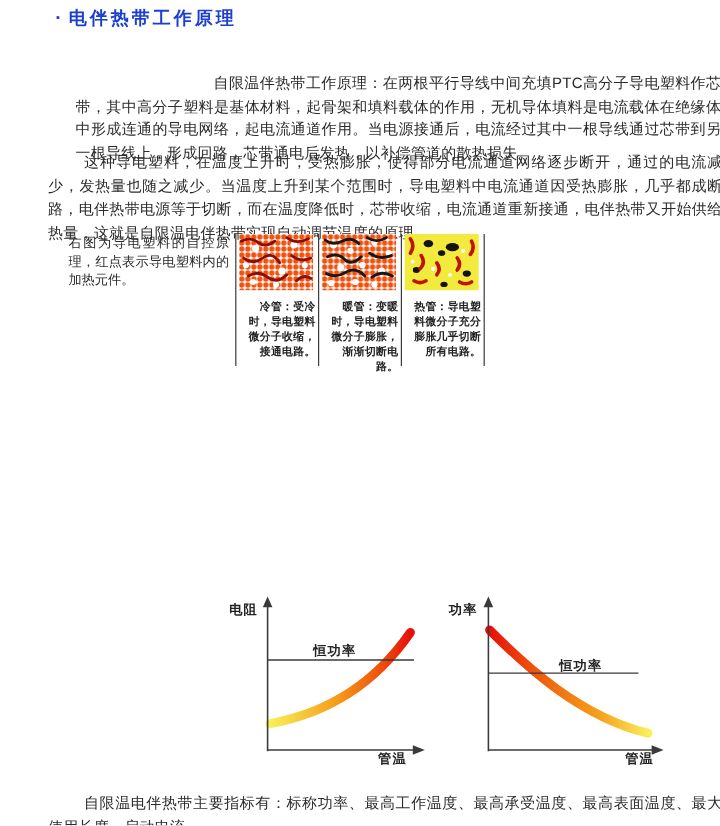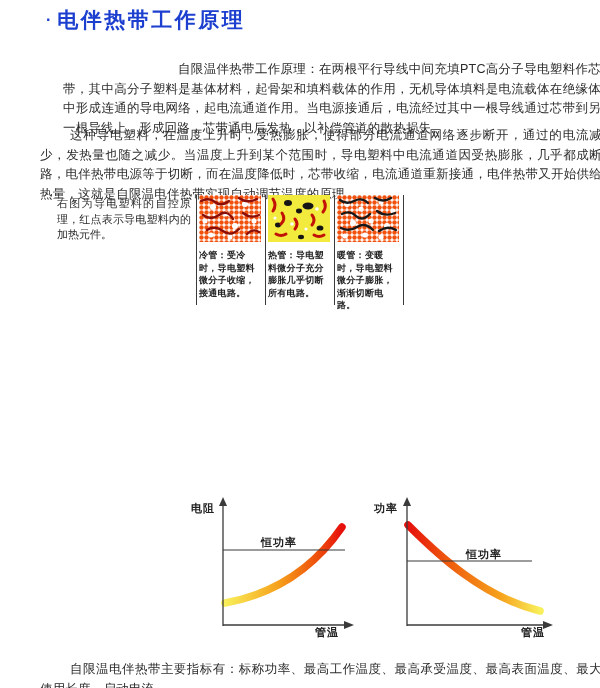--- a/index.html
+++ b/index.html
@@ -3,34 +3,34 @@
 <meta charset="utf-8">
 <style>
   html,body{margin:0;padding:0;background:#ffffff;}
   .page{
     position:relative;width:600px;height:688px;background:#ffffff;overflow:hidden;
     font-family:"Liberation Sans","DejaVu Sans",sans-serif;color:#2e2e2e;
   }
   
   .title-row{position:absolute;left:46px;top:6px;display:flex;align-items:center;gap:6px;}
   .title-bullet{color:#1c3fd0;font-size:16px;font-weight:bold;line-height:1;}
-  .title-text{color:#1c3fd0;font-size:21px;font-weight:bold;letter-spacing:2.5px;}
+  .title-text{color:#1c3fd0;font-size:15px;font-weight:bold;letter-spacing:2.5px;}
   
   .para{position:absolute;font-size:12.5px;line-height:19.5px;text-align:justify;margin:16px;
         font-weight:500;color:#2b2b2b;letter-spacing:0.2px;}
   .p1{left:47px;top:44px;width:538px;text-indent:115px;}
   .p2{left:24px;top:110px;width:562px;text-indent:30px;}
   .p3{left:24px;top:333px;width:562px;text-indent:30px;}
   .p4{left:24px;top:426px;width:562px;text-indent:30px;}
   .p5{left:24px;top:644px;width:562px;text-indent:30px;}
   
   .fig1{position:absolute;left:0;top:192px;width:600px;height:120px;}
   .fig1-caption{position:absolute;left:57px;top:4px;width:134px;font-size:11px;
                 line-height:15.5px;font-weight:500;color:#2b2b2b;text-align:justify;}
-  .panels{position:absolute;left:196px;top:3px;display:flex;align-items:stretch;height:110px;}
+  .panels{position:absolute;left:196px;top:3px;display:flex;align-items:stretch;height:110px;text-align:right;}
   .panel{width:64px;border-left:1px solid #3a3a3a;padding:0 2px;}
   .panel:last-child{border-right:1px solid #3a3a3a;}
   .panel svg{display:block;width:62px;height:47px;}
   .panel-caption{margin-top:7px;font-size:9px;line-height:12.5px;font-weight:bold;
                  color:#222;letter-spacing:0.3px;}
   
   .fig2{position:absolute;left:0;top:497px;width:600px;height:146px;}
   .fig2-caption{position:absolute;left:55px;top:2px;width:138px;font-size:11px;
                 line-height:14.5px;font-weight:500;color:#2b2b2b;text-align:justify;
                 text-indent:22px;}
@@ -86,50 +86,20 @@
           <g fill="none" stroke="#8a0e08" stroke-width="2.3" stroke-linecap="round">
             <path d="M2,6 Q10,2 16,7 T30,6"></path>
             <path d="M40,3 Q48,9 58,4"></path>
             <path d="M4,20 Q12,26 20,20 T34,24"></path>
             <path d="M44,18 Q52,24 60,20"></path>
             <path d="M8,35 Q16,30 24,36 T40,34"></path>
             <path d="M48,39 Q54,33 60,37"></path>
           </g>
         </svg>
         <div class="panel-caption">冷管：受冷时，导电塑料微分子收缩，接通电路。</div>
-      </div>
-
-      <div class="panel">
-        <svg viewBox="0 0 62 47">
-          <rect x="0" y="0" width="62" height="47" fill="#f3ea3e"></rect>
-          <g fill="#141414">
-            <ellipse cx="20" cy="8" rx="4" ry="3"></ellipse>
-            <ellipse cx="40" cy="11" rx="5.5" ry="3.4"></ellipse>
-            <ellipse cx="31" cy="16" rx="3" ry="2.4"></ellipse>
-            <ellipse cx="10" cy="30" rx="3" ry="2.4"></ellipse>
-            <ellipse cx="52" cy="33" rx="3.4" ry="2.6"></ellipse>
-            <ellipse cx="33" cy="42" rx="3" ry="2.2"></ellipse>
-          </g>
-          <g fill="none" stroke="#c21207" stroke-width="3" stroke-linecap="round">
-            <path d="M5,4 Q9,10 5,16"></path>
-            <path d="M14,18 Q18,24 13,29"></path>
-            <path d="M27,24 Q31,29 27,34"></path>
-            <path d="M44,20 Q48,25 44,30"></path>
-            <path d="M56,6 Q59,12 55,17"></path>
-            <path d="M8,39 Q13,42 18,39"></path>
-            <path d="M46,40 Q51,43 56,40"></path>
-          </g>
-          <g fill="#ffffff">
-            <circle cx="24" cy="29" r="1.8"></circle>
-              <circle cx="49" cy="14" r="1.8"></circle>
-            <circle cx="7" cy="23" r="1.6"></circle>
-              <circle cx="38" cy="34" r="1.6"></circle>
-          </g>
-        </svg>
-        <div class="panel-caption">热管：导电塑料微分子充分膨胀几乎切断所有电路。</div>
       </div>
 
       <div class="panel">
         <svg viewBox="0 0 62 47">
           <defs>
             <pattern id="dotsB" width="5" height="5" patternUnits="userSpaceOnUse">
               <rect width="5" height="5" fill="#ffffff"></rect>
               <circle cx="2.5" cy="2.5" r="2.2" fill="#f2500d"></circle>
             </pattern>
           </defs>
@@ -151,20 +121,50 @@
             <path d="M38,3 Q46,8 54,3"></path>
             <path d="M5,19 Q13,15 19,21 T33,19"></path>
             <path d="M40,16 Q48,22 58,18"></path>
             <path d="M4,33 Q12,37 20,32 T36,35"></path>
             <path d="M42,36 Q50,30 59,35"></path>
           </g>
         </svg>
         <div class="panel-caption">暖管：变暖时，导电塑料微分子膨胀，渐渐切断电路。</div>
       </div>
 
+      <div class="panel">
+        <svg viewBox="0 0 62 47">
+          <rect x="0" y="0" width="62" height="47" fill="#f3ea3e"></rect>
+          <g fill="#141414">
+            <ellipse cx="20" cy="8" rx="4" ry="3"></ellipse>
+            <ellipse cx="40" cy="11" rx="5.5" ry="3.4"></ellipse>
+            <ellipse cx="31" cy="16" rx="3" ry="2.4"></ellipse>
+            <ellipse cx="10" cy="30" rx="3" ry="2.4"></ellipse>
+            <ellipse cx="52" cy="33" rx="3.4" ry="2.6"></ellipse>
+            <ellipse cx="33" cy="42" rx="3" ry="2.2"></ellipse>
+          </g>
+          <g fill="none" stroke="#c21207" stroke-width="3" stroke-linecap="round">
+            <path d="M5,4 Q9,10 5,16"></path>
+            <path d="M14,18 Q18,24 13,29"></path>
+            <path d="M27,24 Q31,29 27,34"></path>
+            <path d="M44,20 Q48,25 44,30"></path>
+            <path d="M56,6 Q59,12 55,17"></path>
+            <path d="M8,39 Q13,42 18,39"></path>
+            <path d="M46,40 Q51,43 56,40"></path>
+          </g>
+          <g fill="#ffffff">
+            <circle cx="24" cy="29" r="1.8"></circle>
+              <circle cx="49" cy="14" r="1.8"></circle>
+            <circle cx="7" cy="23" r="1.6"></circle>
+              <circle cx="38" cy="34" r="1.6"></circle>
+          </g>
+        </svg>
+        <div class="panel-caption">热管：导电塑料微分子充分膨胀几乎切断所有电路。</div>
+      </div>
+
     </div>
   </div>
 
 
   <div class="fig2">
 
     <svg class="chart chart1" viewBox="0 0 150 136">
       <defs>
         <linearGradient id="gradUp" x1="0" y1="0" x2="1" y2="0">
           <stop offset="0" stop-color="#f8ef5a"></stop>

